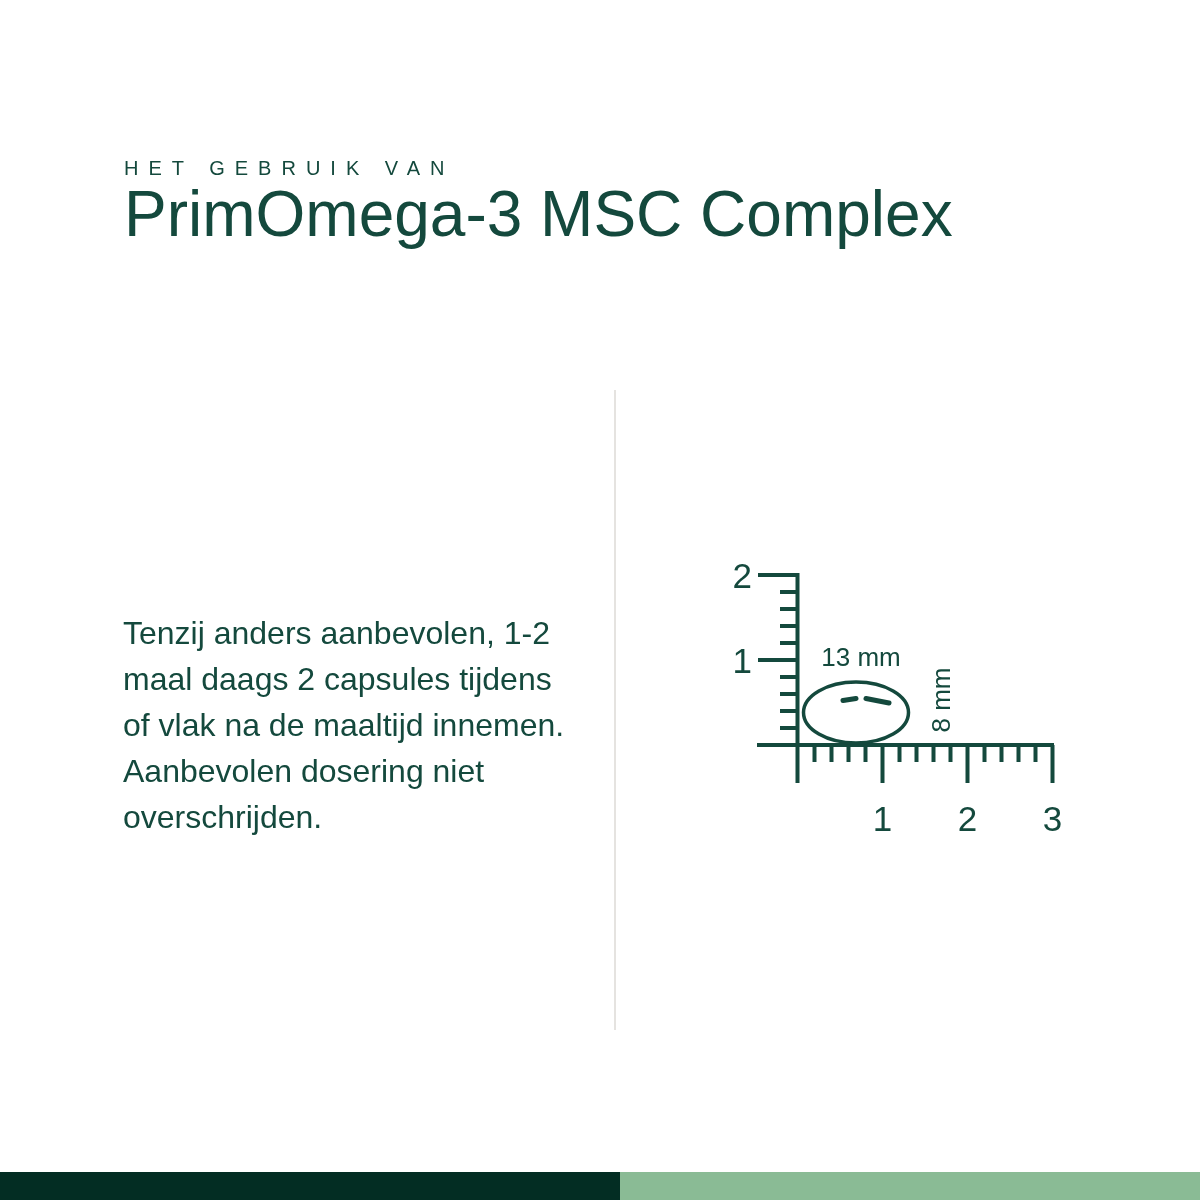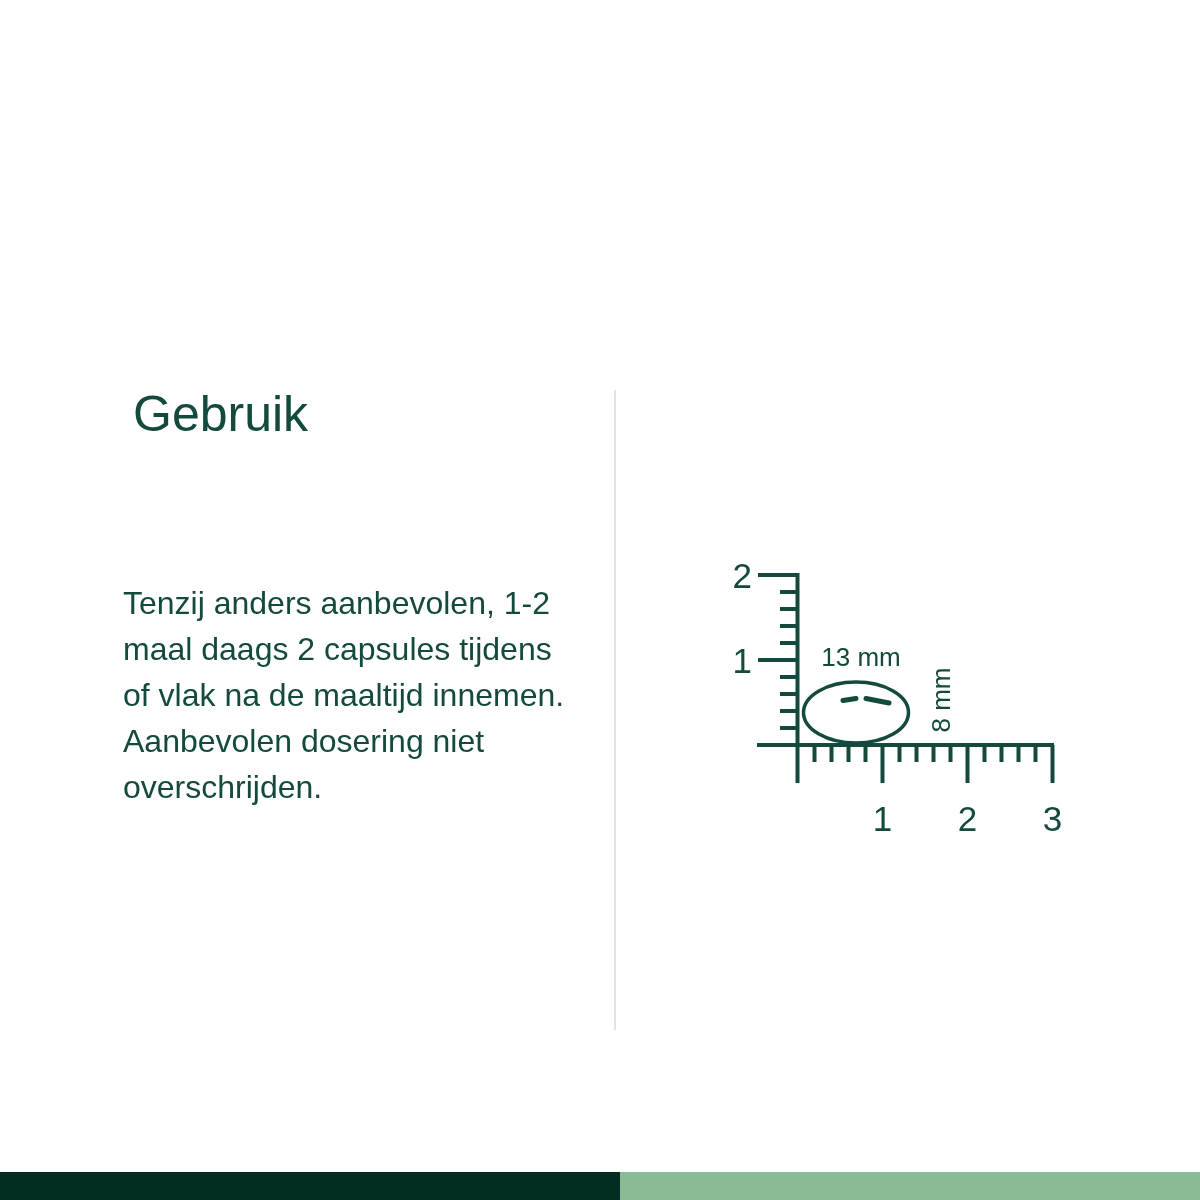--- a/index.html
+++ b/index.html
@@ -42,21 +42,21 @@
     white-space:nowrap;
   }
   .col-heading.left{left:133px;}
   .col-heading.right{left:700px;}
   .divider{
     position:absolute;left:614px;top:390px;
     width:2px;height:640px;
     background:var(--divider_gray);
   }
   .usage-body{
-    position:absolute;left:123px;top:580px;
+    position:absolute;left:123px;top:610px;
     width:520px;
     font-size:32px;line-height:46px;
     color:var(--text_green);
     white-space:pre-line;
   }
   .diagram{
     position:absolute;left:700px;top:540px;
     width:400px;height:310px;
   }
   .diagram line, .diagram ellipse{stroke:var(--text_green);}
@@ -68,24 +68,25 @@
   .dim-label{font-size:26px;}
   .footer-bar{position:absolute;top:1172px;height:28px;}
   .footer-bar.dark{left:0;width:620px;background:var(--footer_dark_green);}
   .footer-bar.light{left:620px;width:580px;background:var(--footer_light_green);}
 </style>
 </head>
 <body>
 
 <div class="canvas">
 
+  <div class="eyebrow">HET GEBRUIK VAN</div>
+  <h1 class="title">PrimOmega-3 MSC Complex</h1>
 
   <div class="divider"></div>
 
-  <h2 class="col-heading left">Gebruik</h2>
   <p class="usage-body">Tenzij anders aanbevolen, 1-2
 maal daags 2 capsules tijdens
 of vlak na de maaltijd innemen.
 Aanbevolen dosering niet
 overschrijden.</p>
 
 
   <svg class="diagram" viewBox="700 540 400 310" xmlns="http://www.w3.org/2000/svg">
 
     <g stroke-width="4">

